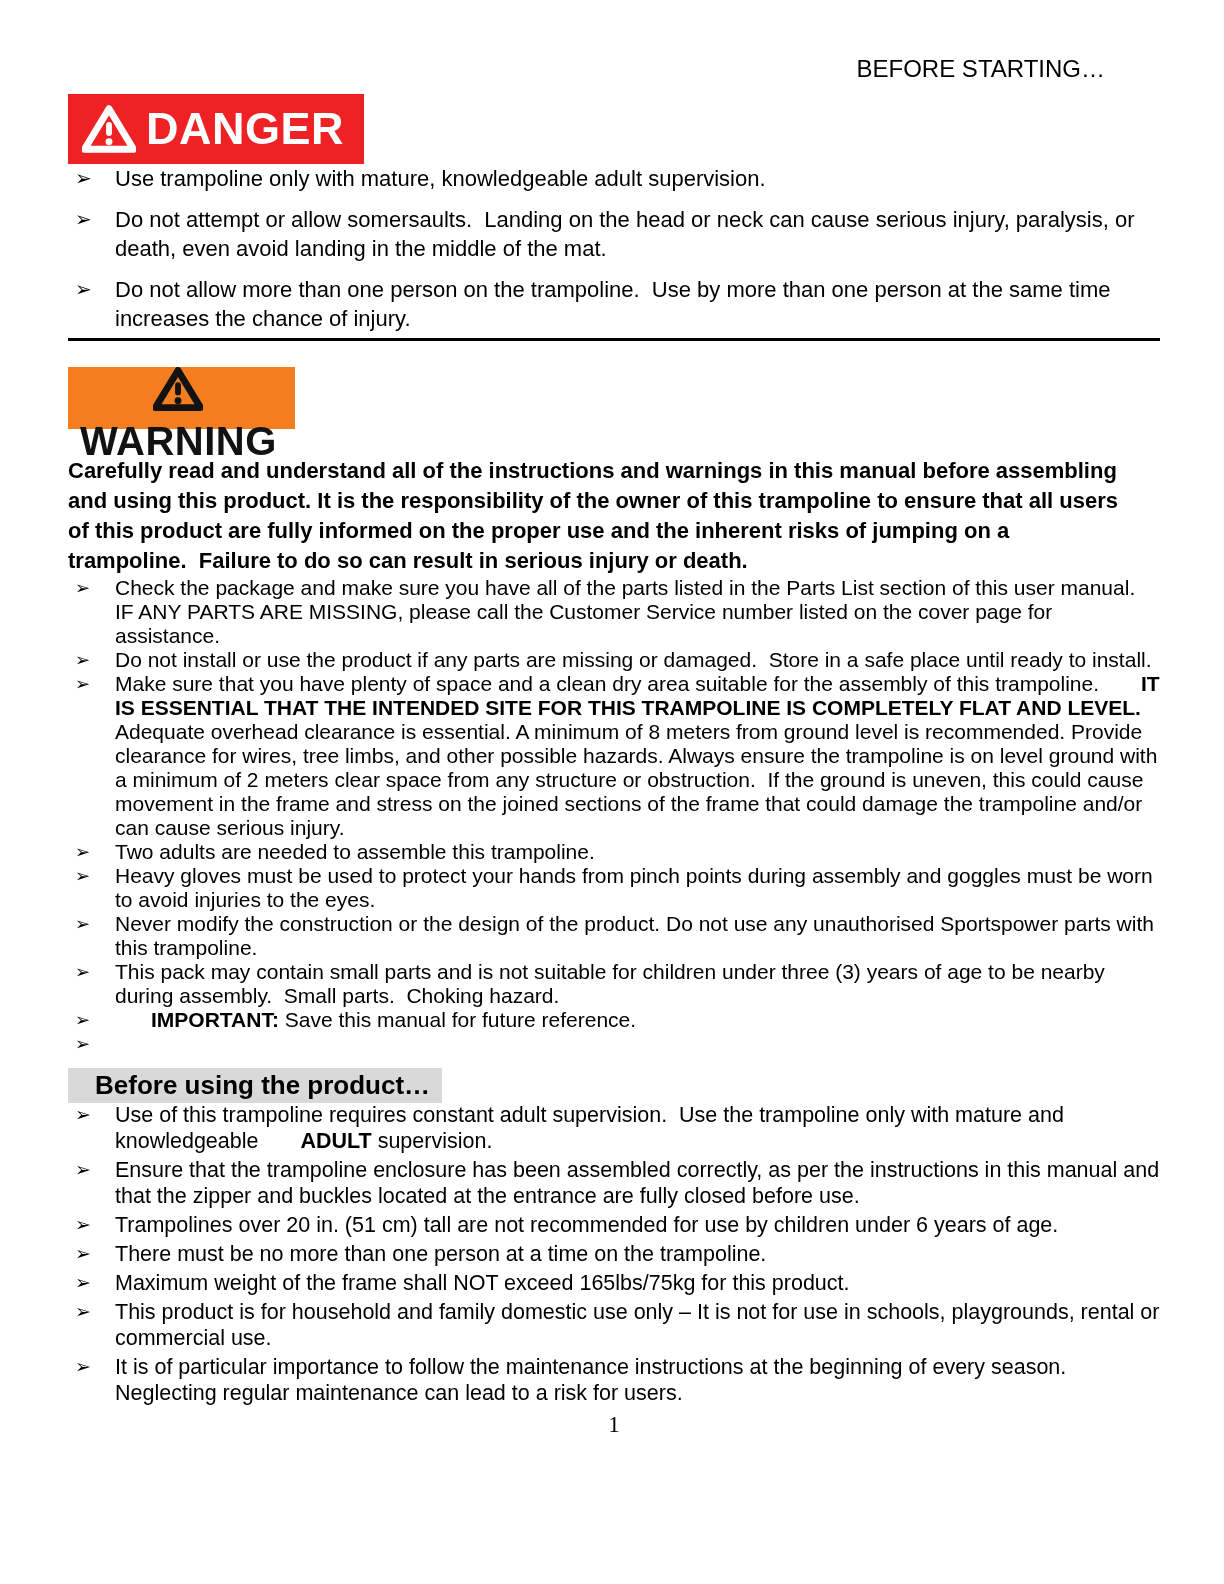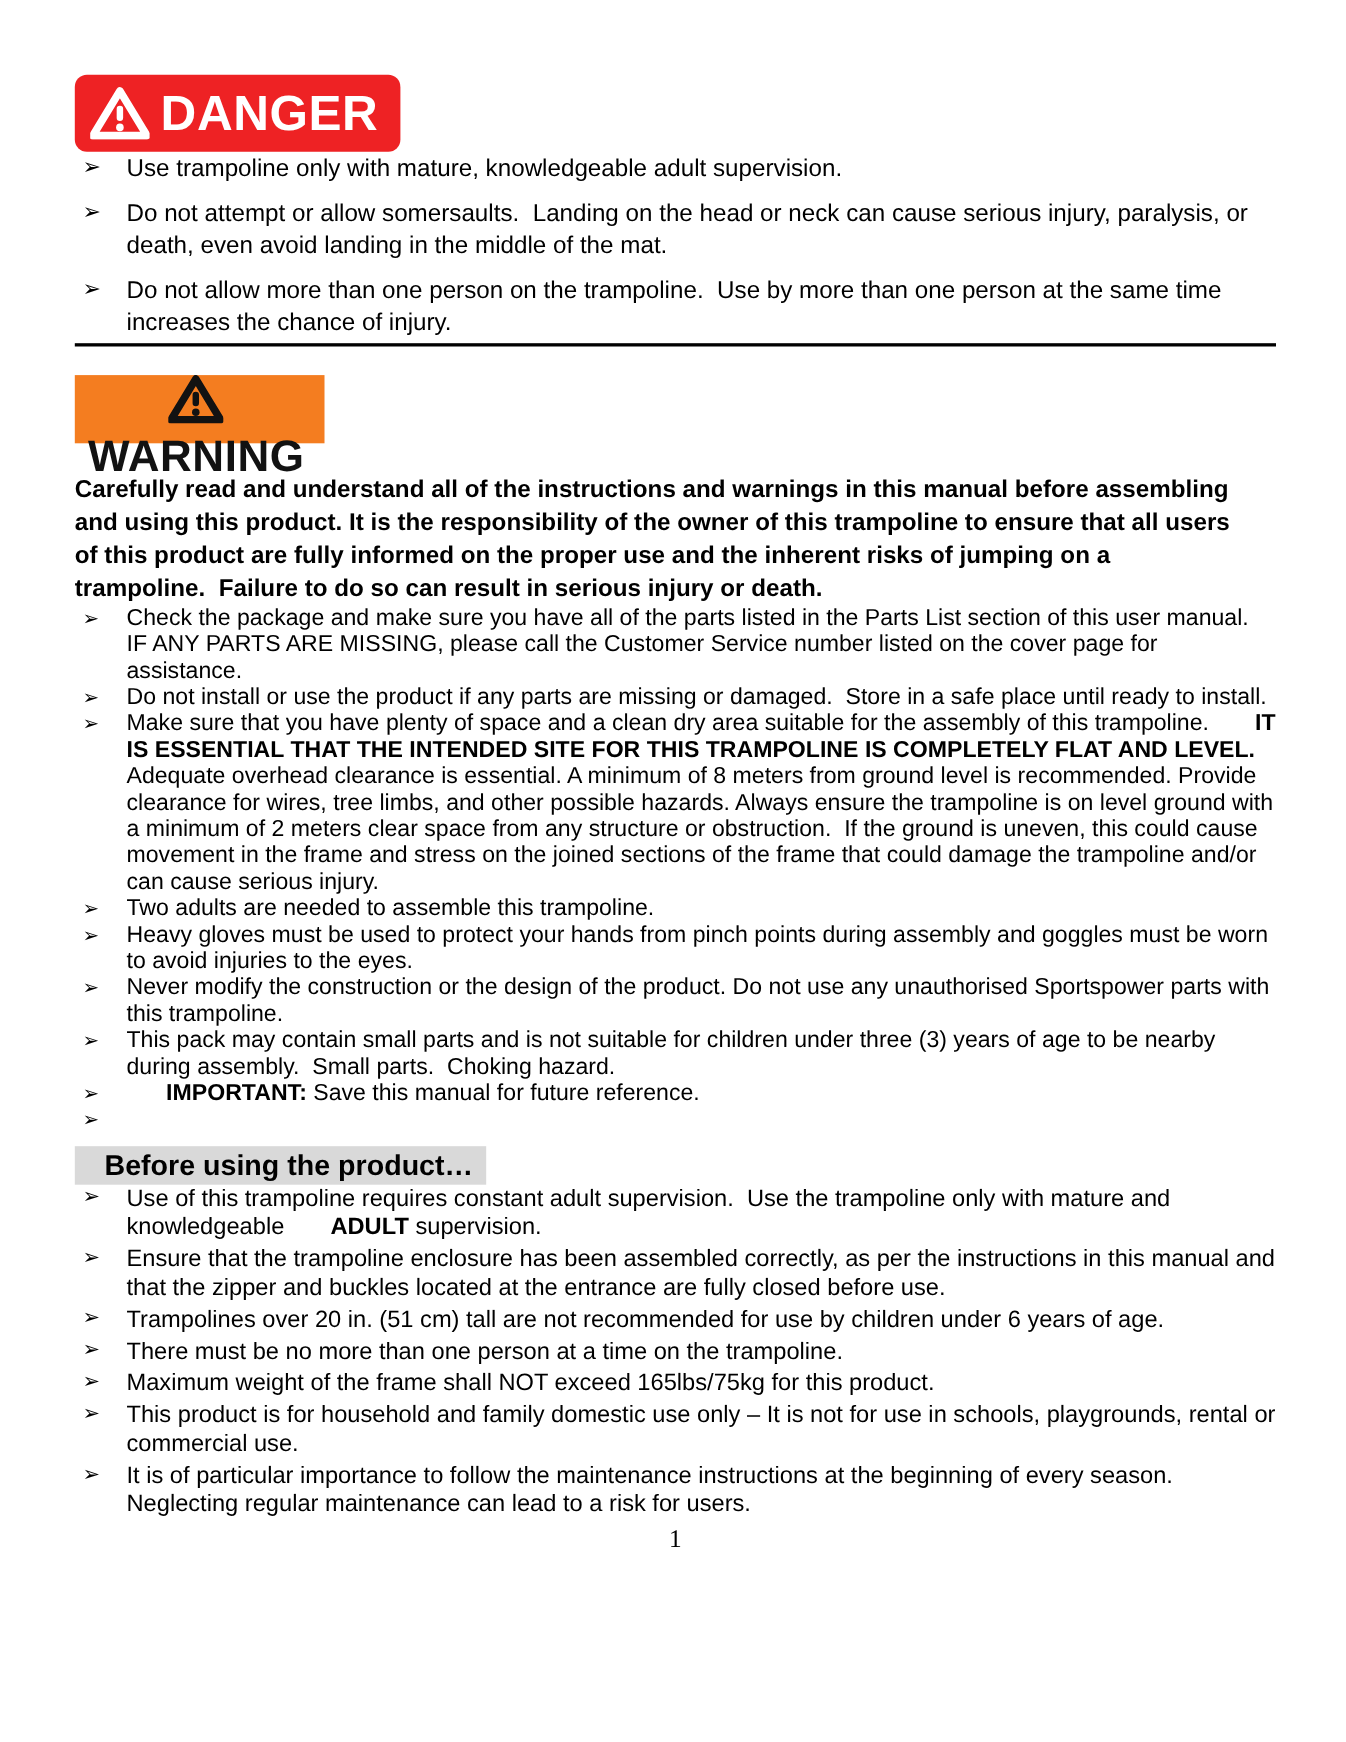--- a/index.html
+++ b/index.html
@@ -50,22 +50,25 @@
   .page-number {
     text-align:center; font-family:"Liberation Serif", serif;
     font-size:23px; margin-top:6px;
   }
 </style>
 </head>
 <body style="background: rgb(255, 255, 255);">
 
 <div class="content">
 
+  <div class="header-row">
+    <span>BEFORE STARTING…</span>
+  </div>
 
-  <div class="badge badge-danger" style="background: rgb(238, 34, 36); border-radius: 11px;">
+  <div class="badge badge-danger" style="background: rgb(238, 34, 36);">
     <span>
       <svg width="54" height="48" viewBox="0 0 100 90">
         <path d="M50 7 L96 83 L4 83 Z" fill="none" stroke="currentColor" stroke-width="13" stroke-linejoin="round"></path>
         <rect x="44.5" y="32" width="11" height="26" rx="5.5" fill="currentColor"></rect>
         <circle cx="50" cy="69" r="6.5" fill="currentColor"></circle>
       </svg>
     </span>
     <span>DANGER</span>
   </div>
 

